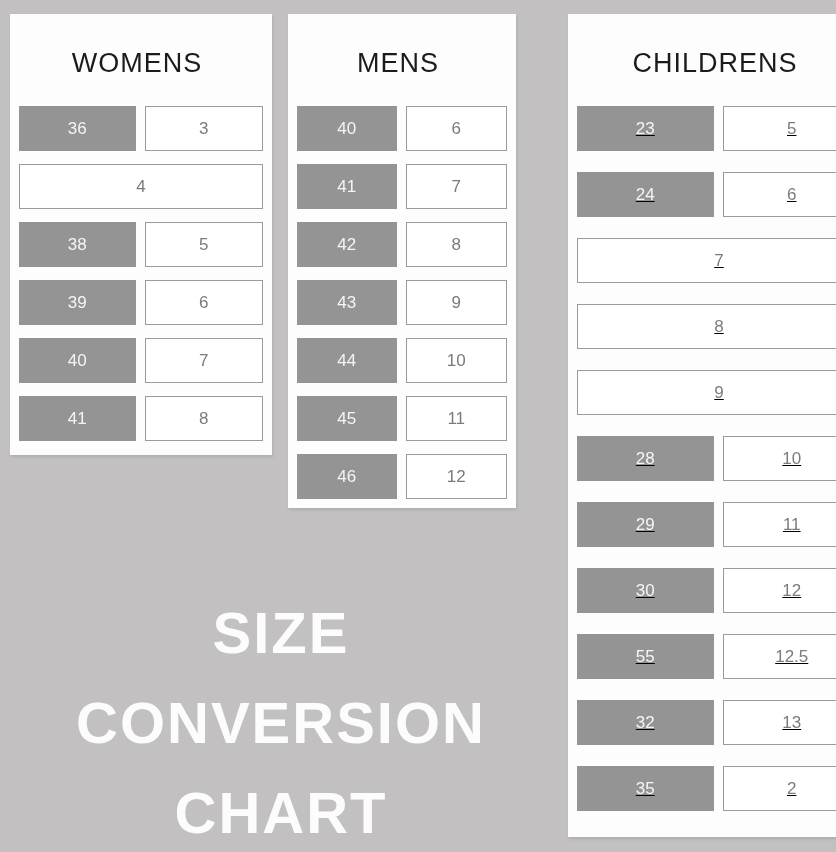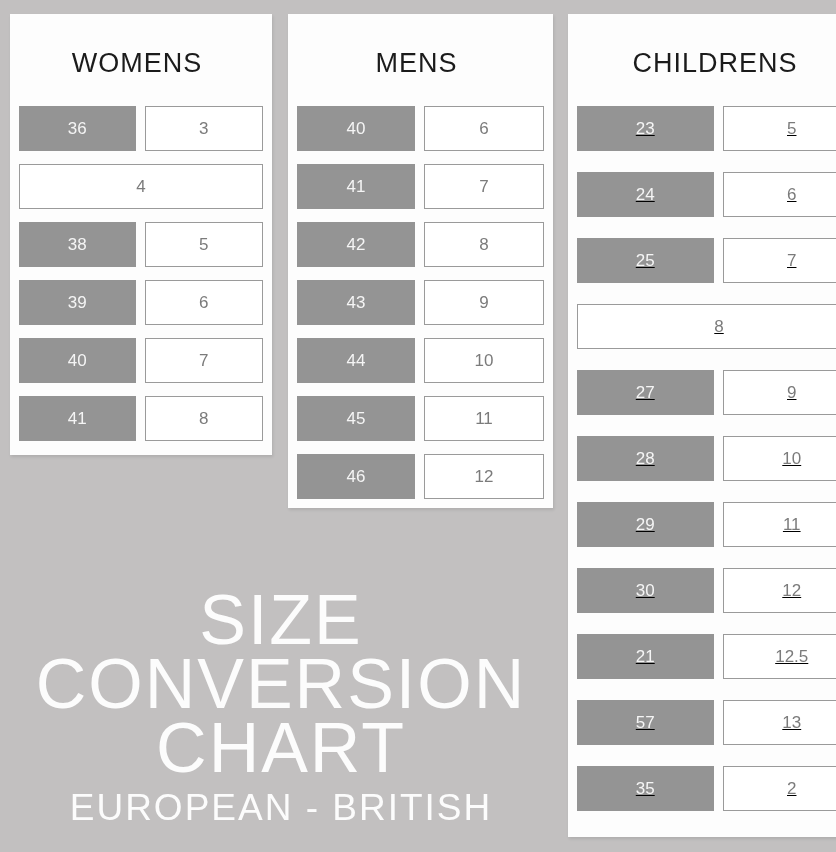--- a/index.html
+++ b/index.html
@@ -21,21 +21,21 @@
     overflow: hidden;
     font-family: "Liberation Sans", sans-serif;
   }
   .panel {
     position: absolute;
     top: 14px;
     background: var(--panel);
     box-shadow: 1px 2px 3px rgba(0,0,0,0.10);
   }
   .panel-womens    { left: 10px;  width: 262px; height: 441px; }
-  .panel-mens      { left: 288px; width: 265px; height: 494px; }
+  .panel-mens      { left: 288px; width: 228px; height: 494px; }
   .panel-childrens { left: 568px; width: 266px; height: 823px; padding-left: 36px; }
   .panel-header {
     margin: 0;
     position: absolute;
     top: 34px;
     left: 0;
     right: 8px;
     text-align: center;
     font-size: 27px;
     font-weight: 400;
@@ -76,24 +76,24 @@
   }
   .title-block {
     position: absolute;
     left: 0;
     top: 588px;
     width: 562px;
     text-align: center;
     color: var(--title-text);
   }
   .title-line {
-    font-size: 70px;
-    line-height: 64px;
+    font-size: 58px;
+    line-height: 90px;
     letter-spacing: 2px;
-    font-weight: 400;
+    font-weight: 700;
   }
   .title-subtitle {
     font-size: 37px;
     line-height: 56px;
     letter-spacing: 2px;
     font-weight: 400;
   }
 </style>
 </head>
 <body>
@@ -168,48 +168,46 @@
     <div class="rows">
         <div class="size-row">
           <div class="size-eu">23</div>
           <div class="size-uk">5</div>
         </div>
         <div class="size-row">
           <div class="size-eu">24</div>
           <div class="size-uk">6</div>
         </div>
         <div class="size-row">
-          <div class="size-eu">25</div>
           <div class="size-uk">7</div>
         </div>
         <div class="size-row">
           <div class="size-uk">8</div>
         </div>
         <div class="size-row">
-          <div class="size-eu">27</div>
           <div class="size-uk">9</div>
         </div>
         <div class="size-row">
           <div class="size-eu">28</div>
           <div class="size-uk">10</div>
         </div>
         <div class="size-row">
           <div class="size-eu">29</div>
           <div class="size-uk">11</div>
         </div>
         <div class="size-row">
           <div class="size-eu">30</div>
           <div class="size-uk">12</div>
         </div>
         <div class="size-row">
-          <div class="size-eu">21</div>
+          <div class="size-eu">55</div>
           <div class="size-uk">12.5</div>
         </div>
         <div class="size-row">
-          <div class="size-eu">57</div>
+          <div class="size-eu">32</div>
           <div class="size-uk">13</div>
         </div>
         <div class="size-row">
           <div class="size-eu">35</div>
           <div class="size-uk">2</div>
         </div>
       </div>
   </section>
 
   <div class="title-block">

